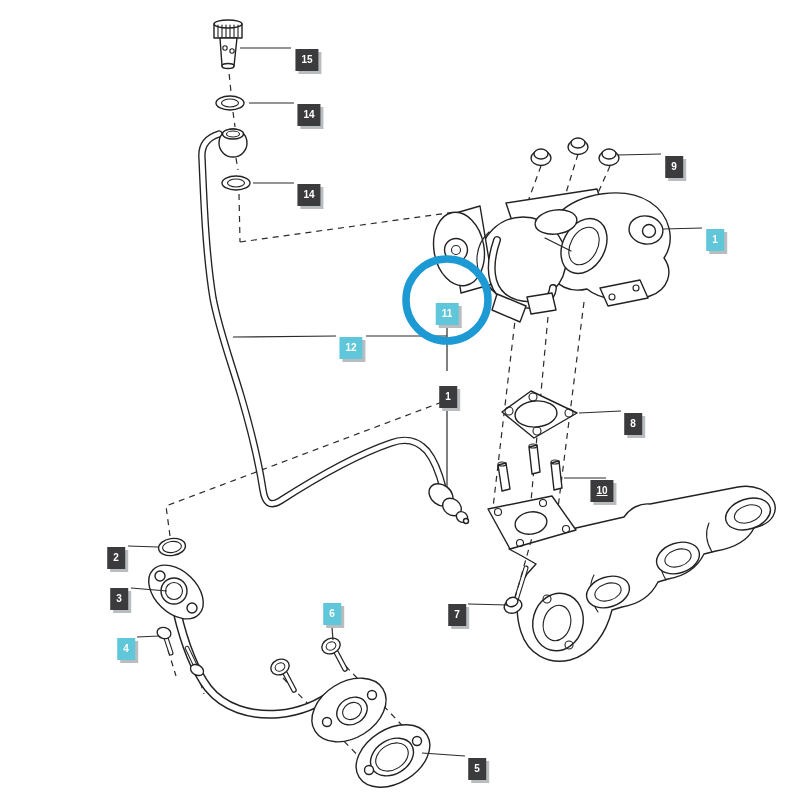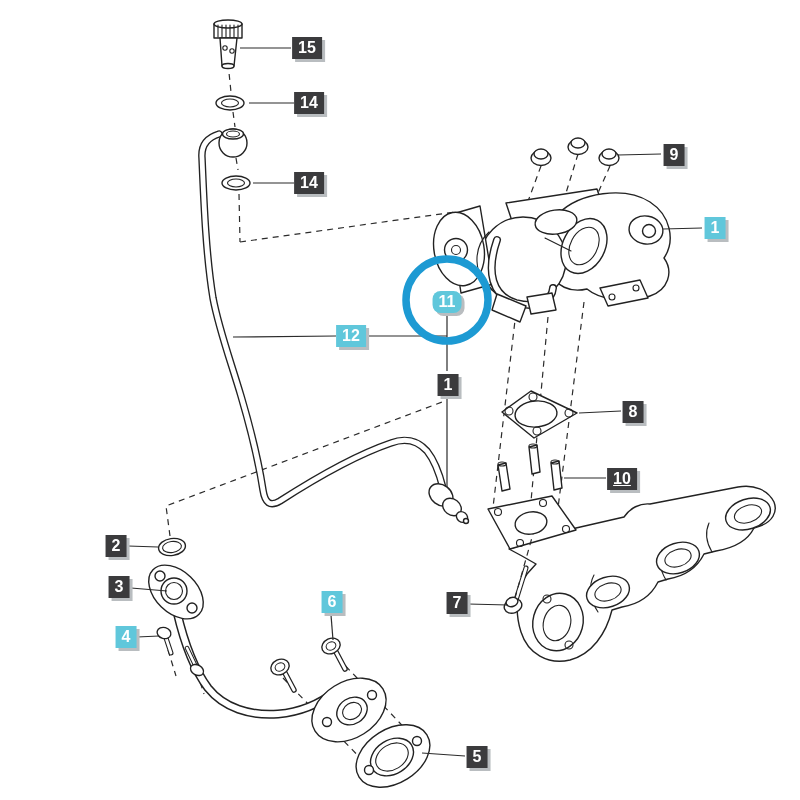--- a/index.html
+++ b/index.html
@@ -6,23 +6,23 @@
   .stage{position:relative;width:800px;height:800px;background:#fff;overflow:hidden;
          font-family:"Liberation Sans",sans-serif;}
   .stage svg{position:absolute;left:0;top:0;}
   .art{fill:#fff;stroke:#222;stroke-width:1.4;stroke-linejoin:round;stroke-linecap:round;}
   .art-thin{fill:none;stroke:#222;stroke-width:1.1;stroke-linecap:round;}
   .tube-o{fill:none;stroke:#222;stroke-linecap:round;}
   .tube-i{fill:none;stroke:#fff;stroke-linecap:round;}
   .dash{fill:none;stroke:#2b2b2b;stroke-width:1.2;stroke-dasharray:6 5;}
   .leader{stroke:#2b2b2b;stroke-width:1.2;}
   .label{position:absolute;transform:translate(-50%,-50%);color:#fff;
-         font-size:16px;font-weight:bold;line-height:16px;padding:3px 6px;
+         font-size:10px;font-weight:bold;line-height:16px;padding:3px 6px;
          text-align:center;box-shadow:3px 3px 0 var(--shadow);cursor:pointer;
-         user-select:none;}
+         user-select:none;margin-top:12px;}
   .label.dark{background:var(--dark);}
   .label.highlight{background:var(--hl);}
   #hl-circle{fill:none;}
 </style>
 </head>
 <body>
 
 <div class="stage" style="--dark: #3b3b3d; --hl: #60c7db; --shadow: #b9bdc0; background: rgb(255, 255, 255);">
 
   <svg id="art" width="800" height="800" viewBox="0 0 800 800">
@@ -226,25 +226,25 @@
 
     <circle id="hl-circle" cx="447" cy="300" r="41" stroke="#1d9ad3" stroke-width="7.5"></circle>
   </svg>
 
   <div>
       <div class="label dark" style="left: 307px; top: 48px;">15</div>
       <div class="label dark" style="left: 309px; top: 103px;">14</div>
       <div class="label dark" style="left: 309px; top: 183px;">14</div>
       <div class="label dark" style="left: 674px; top: 155px;">9</div>
       <div class="label highlight" style="left: 715px; top: 228px;">1</div>
-      <div class="label highlight" style="left: 447px; top: 302px; border-radius: 8px;">11</div>
+      <div class="label highlight" style="left: 447px; top: 302px;">11</div>
       <div class="label highlight" style="left: 351px; top: 336px;">12</div>
       <div class="label dark" style="left: 448px; top: 385px;">1</div>
       <div class="label dark" style="left: 633px; top: 412px;">8</div>
-      <div class="label dark" style="left: 622px; top: 479px; text-decoration: underline;">10</div>
+      <div class="label dark" style="left: 602px; top: 479px; text-decoration: underline;">10</div>
       <div class="label dark" style="left: 116px; top: 546px;">2</div>
       <div class="label dark" style="left: 119px; top: 587px;">3</div>
       <div class="label highlight" style="left: 126px; top: 637px;">4</div>
       <div class="label highlight" style="left: 332px; top: 602px;">6</div>
       <div class="label dark" style="left: 457px; top: 603px;">7</div>
       <div class="label dark" style="left: 477px; top: 757px;">5</div>
     </div>
 </div>
 
 </body></html>

